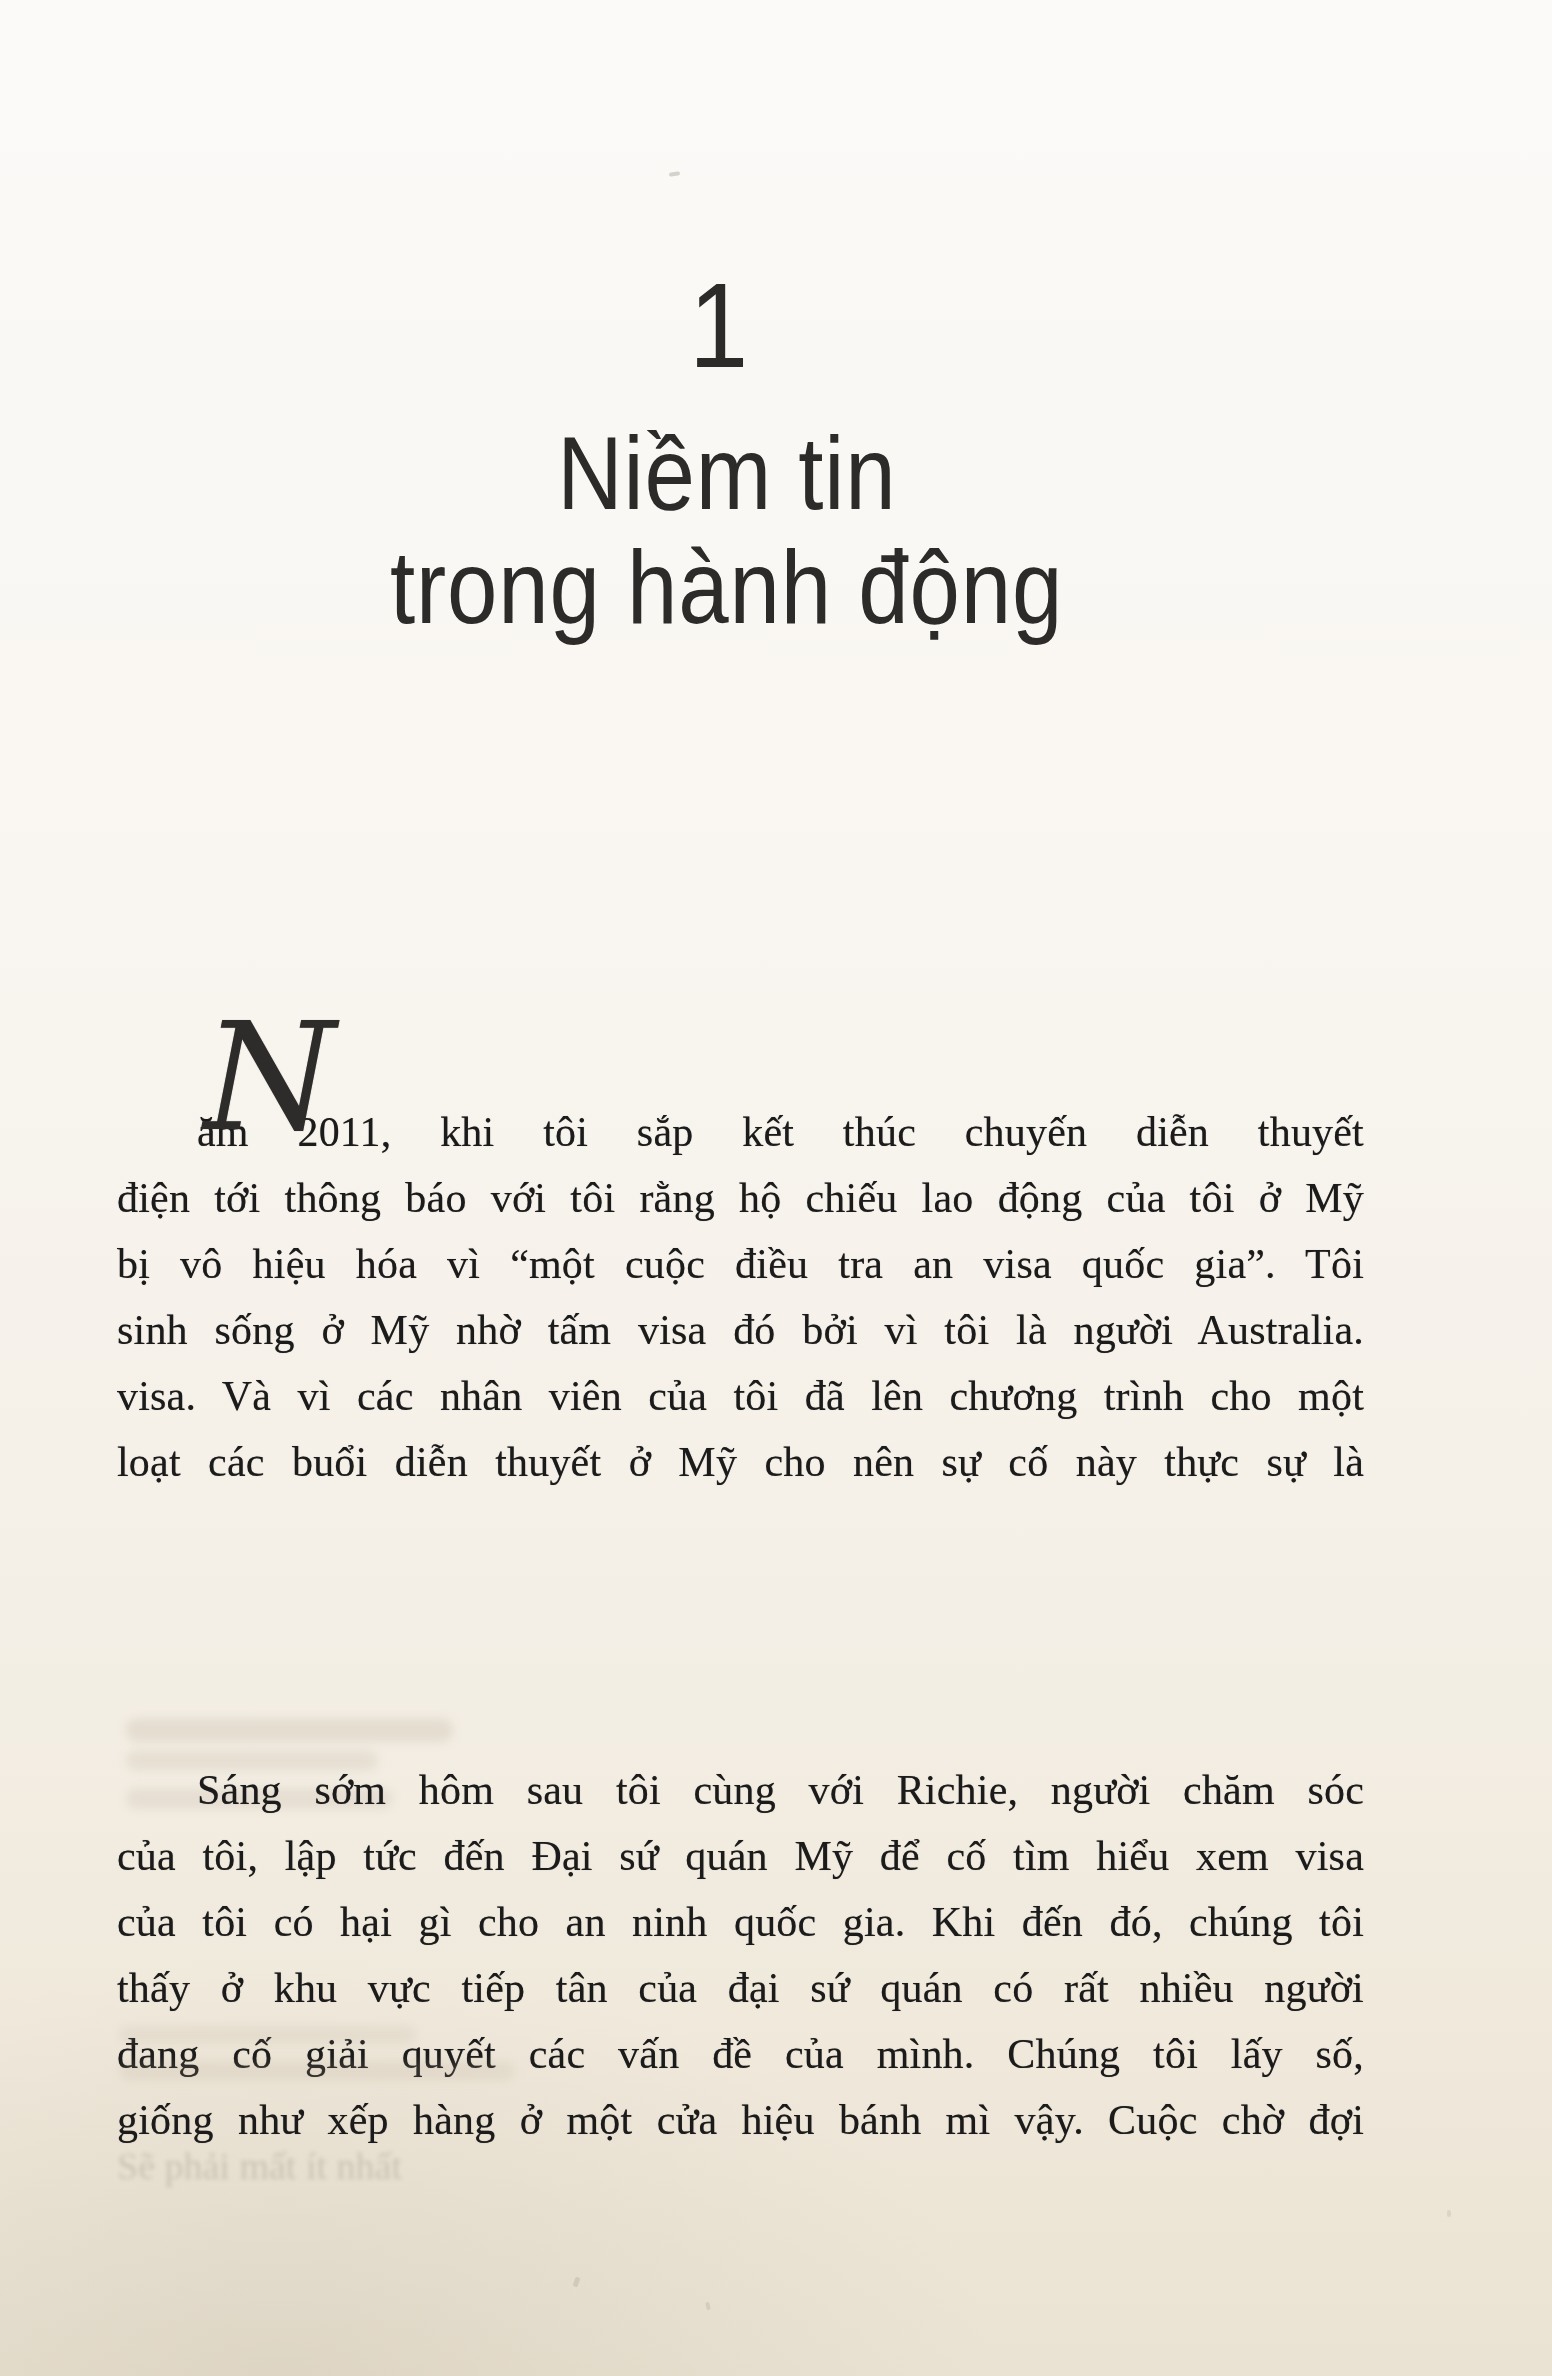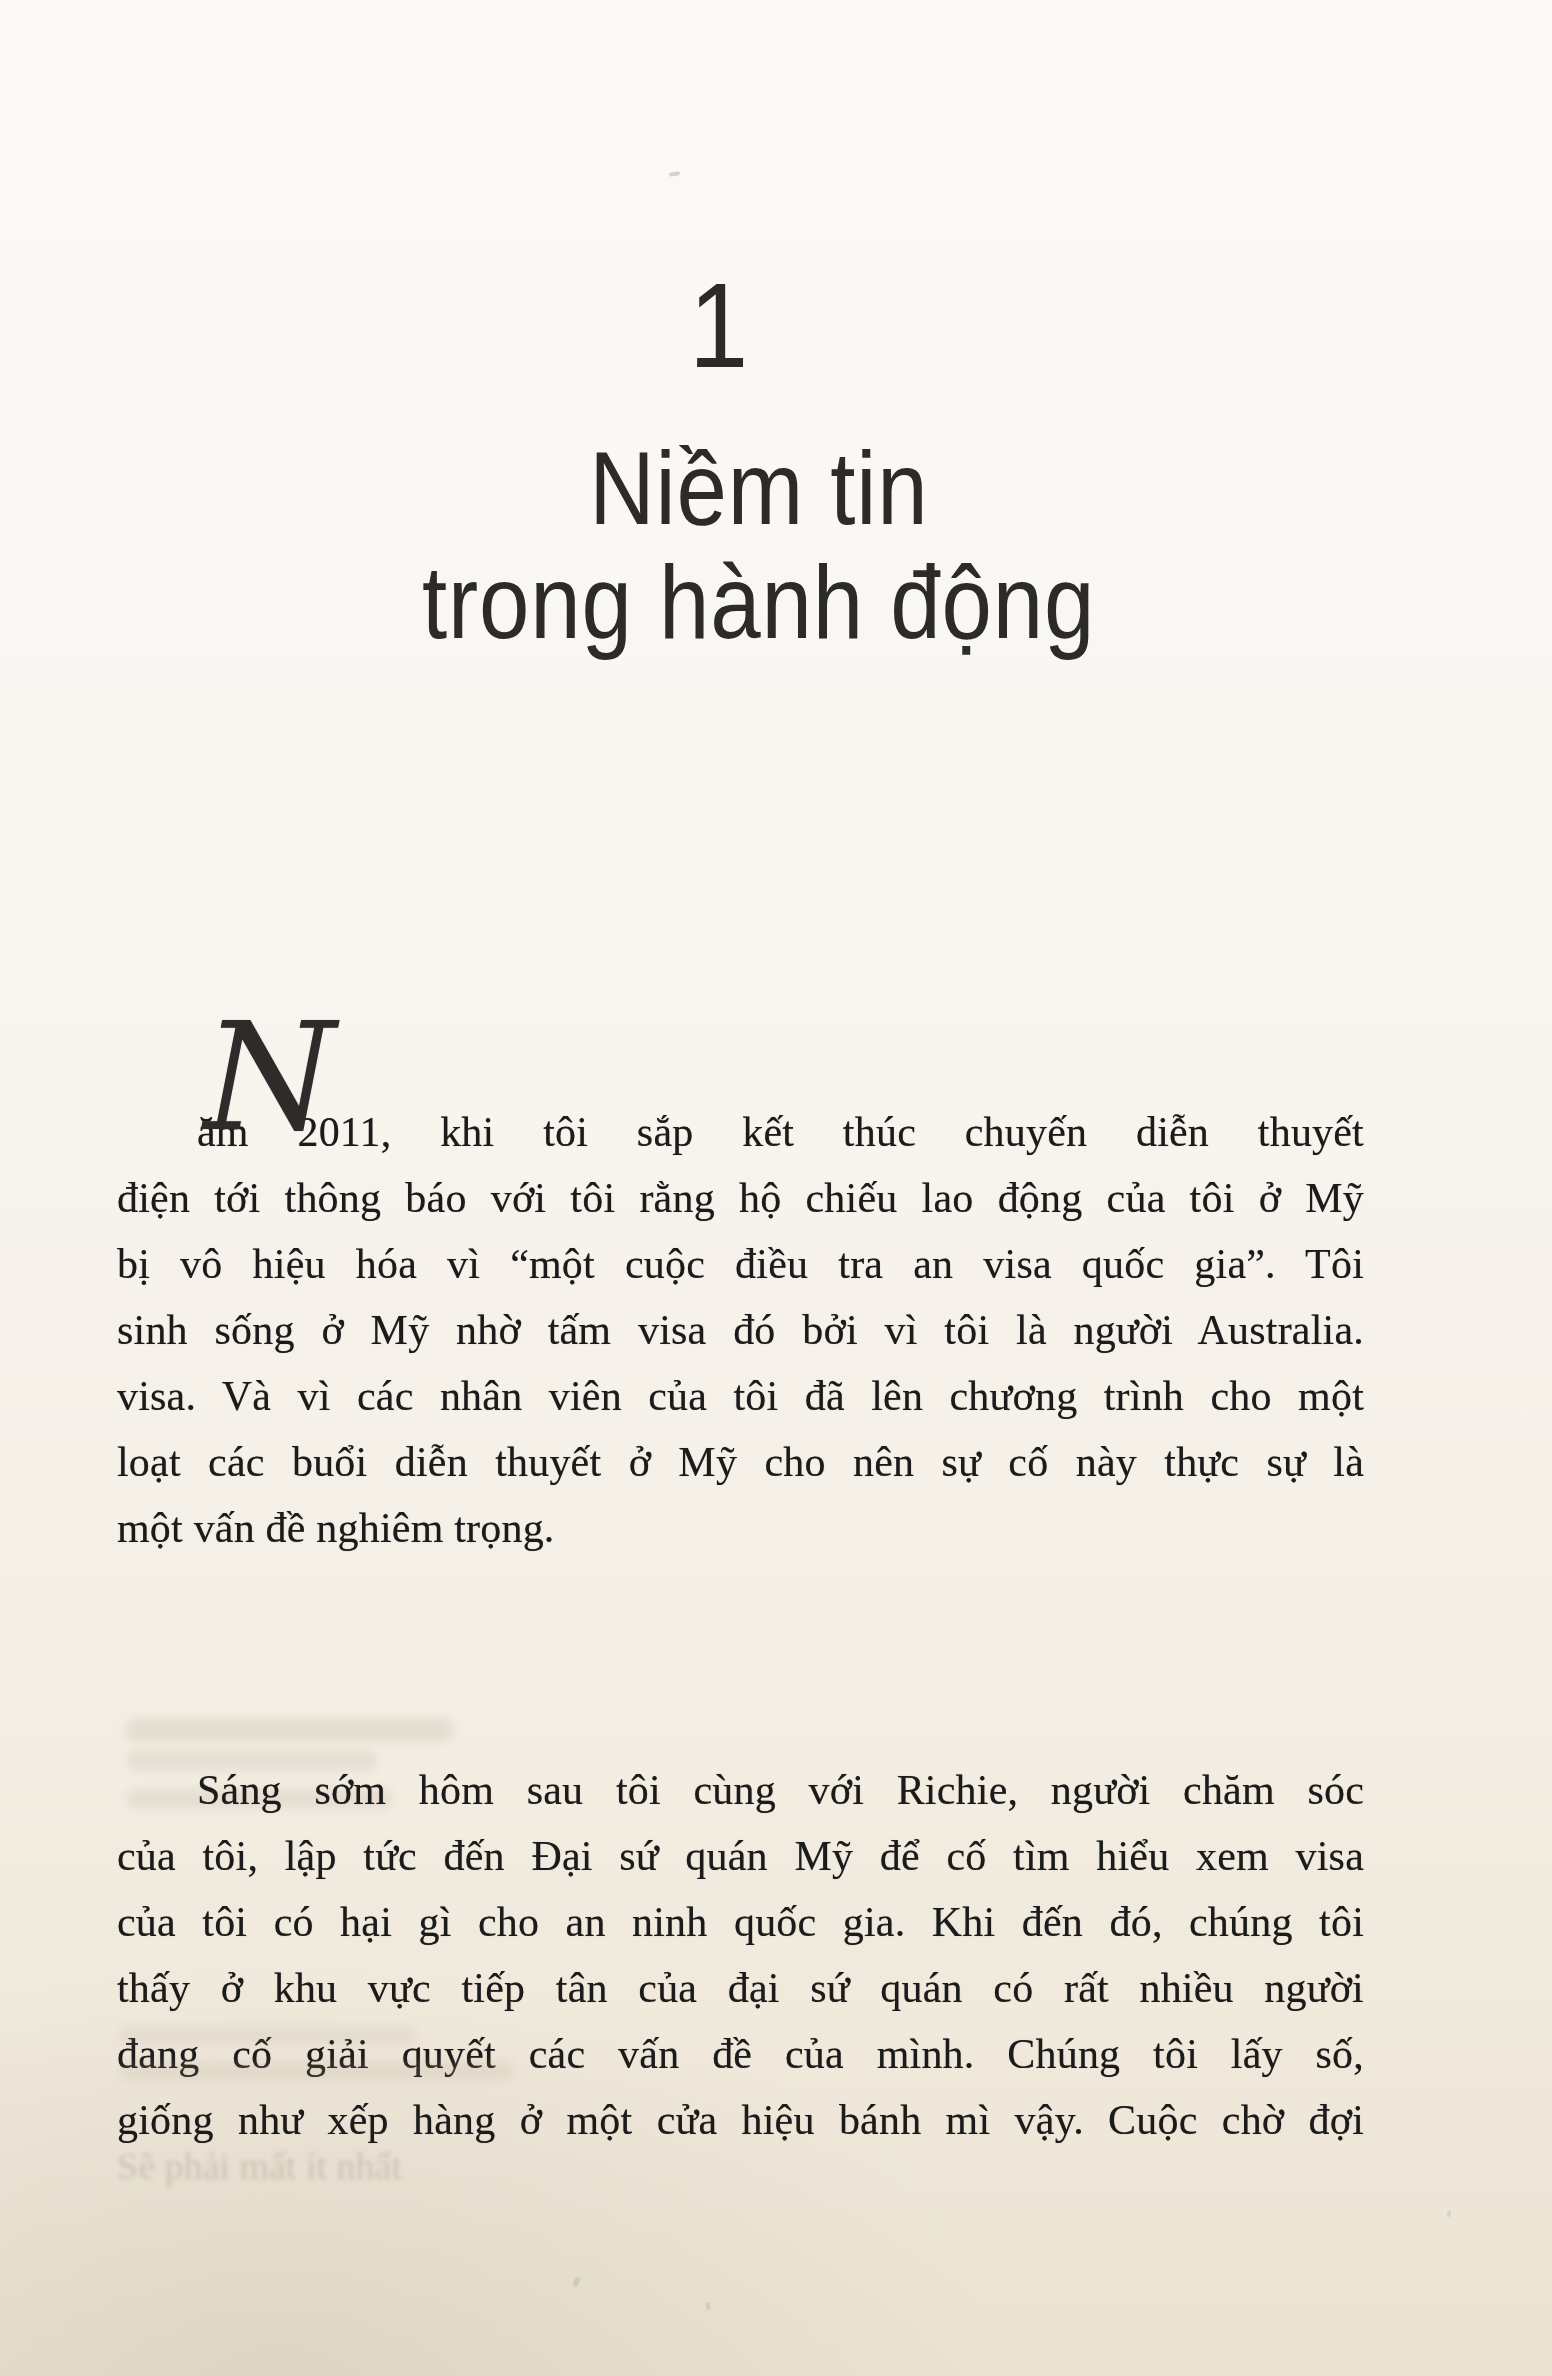--- a/index.html
+++ b/index.html
@@ -17,21 +17,21 @@
   .display-inner{
     display:inline-block;
     font-family:"Liberation Sans", sans-serif;
     font-weight:400;
     transform:scaleX(0.88);
     transform-origin:center top;
     letter-spacing:1px;
     color:#2c2b29;
   }
   #chapter-number{top:265px;width:1439px;font-size:121px;line-height:121px;}
-  #chapter-title{top:432px;width:1453px;font-size:103px;line-height:113px;padding-left:32px;}
+  #chapter-title{top:417px;width:1453px;font-size:103px;line-height:113px;}
   
   .bodyblock{
     position:absolute;left:117px;width:1247px;
     font-size:42px;line-height:66px;color:#1b1b1b;
     text-shadow:0 0 0.7px rgba(20,20,20,0.5);
     letter-spacing:0.2px;
   }
   #para1{top:1099px;}
   #para2{top:1757px;}
   .jline{text-align:justify;text-align-last:justify;height:66px;}
@@ -71,21 +71,20 @@
   </div>
 
   <div id="para1" class="bodyblock">
     <span class="dropcap">N</span>
     <div class="jline firstline-p1">ăm 2011, khi tôi sắp kết thúc chuyến diễn thuyết</div>
     <div class="jline">điện tới thông báo với tôi rằng hộ chiếu lao động của tôi ở Mỹ</div>
     <div class="jline">bị vô hiệu hóa vì “một cuộc điều tra an visa quốc gia”. Tôi</div>
     <div class="jline">sinh sống ở Mỹ nhờ tấm visa đó bởi vì tôi là người Australia.</div>
     <div class="jline">visa. Và vì các nhân viên của tôi đã lên chương trình cho một</div>
     <div class="jline">loạt các buổi diễn thuyết ở Mỹ cho nên sự cố này thực sự là</div>
-    <div class="lline">một vấn đề nghiêm trọng.</div>
   </div>
 
   <div class="smudge" style="left:126px;top:1718px;width:327px;height:24px;opacity:0.22;"></div>
   <div class="smudge" style="left:126px;top:1750px;width:252px;height:21px;opacity:0.18;"></div>
   <div class="smudge" style="left:126px;top:1788px;width:267px;height:21px;opacity:0.18;"></div>
 
   <div id="para2" class="bodyblock">
     <div class="jline firstline-p2">Sáng sớm hôm sau tôi cùng với Richie, người chăm sóc</div>
     <div class="jline">của tôi, lập tức đến Đại sứ quán Mỹ để cố tìm hiểu xem visa</div>
     <div class="jline">của tôi có hại gì cho an ninh quốc gia. Khi đến đó, chúng tôi</div>

